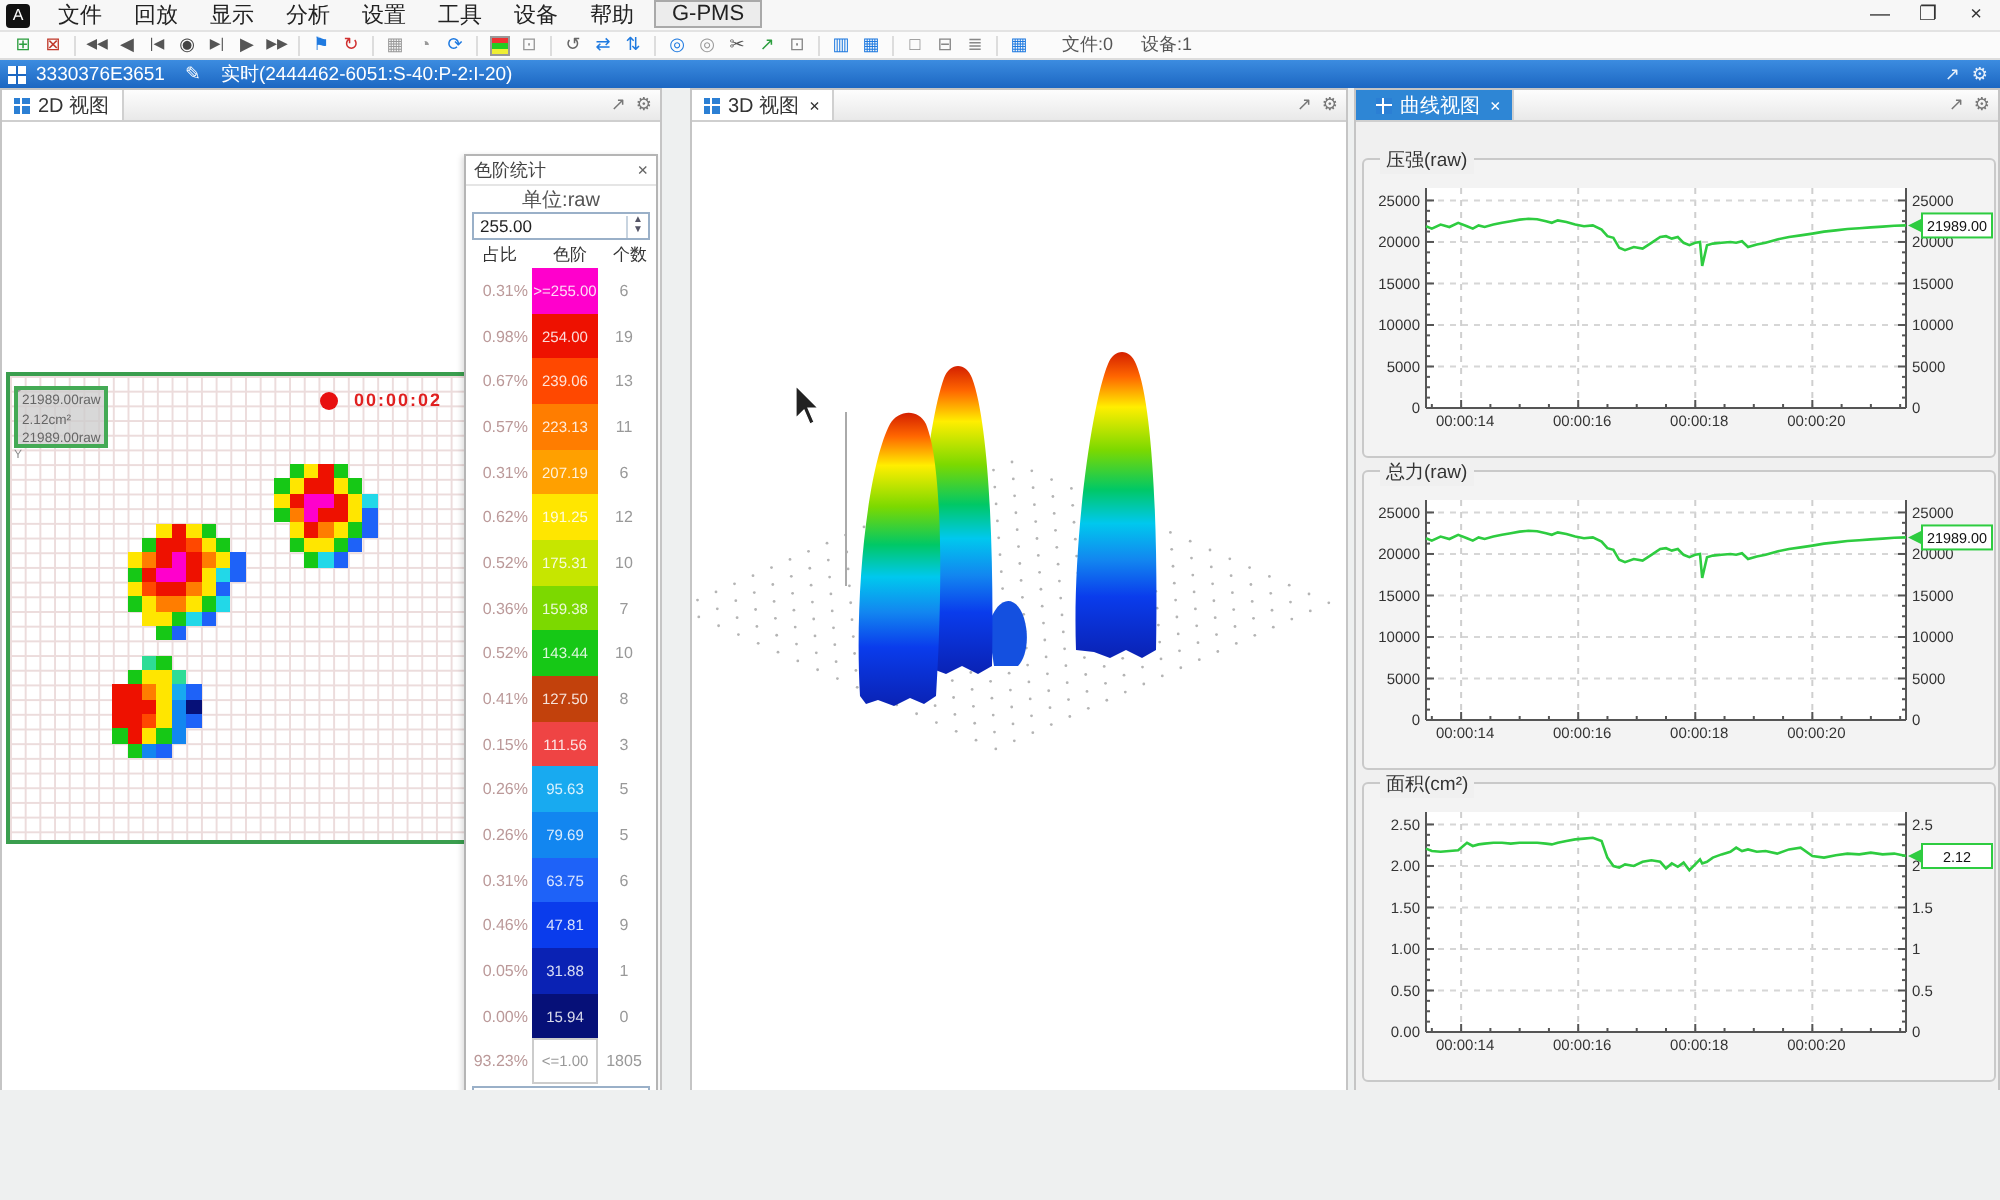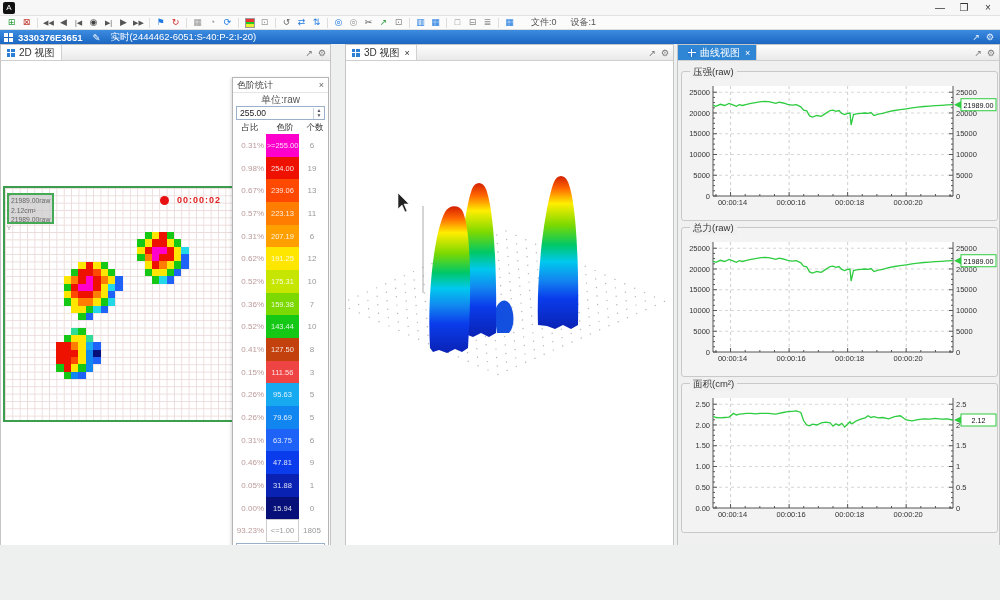--- a/index.html
+++ b/index.html
@@ -88,32 +88,43 @@
   #cs-cols{height:13px;display:flex;align-items:center;font-size:8.5px;color:#333;}
   #cs-cols span{text-align:center;}
   #cs-rows{flex:1;display:flex;flex-direction:column;margin:0 3px;}
   .csrow{flex:1;display:flex;align-items:stretch;}
   .csrow .pct{width:30px;display:flex;align-items:center;justify-content:flex-end;
     color:#b99;font-size:8px;padding-right:2px;}
   .csrow .cell{width:33px;display:flex;align-items:center;justify-content:center;
     font-size:7.5px;color:rgba(255,255,255,.85);}
   .csrow .cnt{flex:1;display:flex;align-items:center;justify-content:center;color:#999;font-size:8px;}
   
-  #charts{position:absolute;left:3px;top:10px;width:317px;text-align:right;}
+  #charts{position:absolute;left:3px;top:18px;width:317px;text-align:right;}
   .chartbox{position:relative;width:317px;height:150px;margin-bottom:6px;background:#f3f3f3;
     border:1px solid #c9c9c9;border-radius:3px;}
   .chart-title{position:absolute;top:-6px;left:8px;background:#f0f0f0;padding:0 3px;
     font-size:9.5px;color:#333;}
   .chartbox svg{position:absolute;left:1px;top:2px;}
 </style>
 </head>
 <body>
 
 <div id="menubar">
   <div id="applogo">A</div>
+  <div id="menu-items" style="display: flex;">
+      <span class="menu-item">文件</span>
+      <span class="menu-item">回放</span>
+      <span class="menu-item">显示</span>
+      <span class="menu-item">分析</span>
+      <span class="menu-item">设置</span>
+      <span class="menu-item">工具</span>
+      <span class="menu-item">设备</span>
+      <span class="menu-item">帮助</span>
+      <span class="menu-item boxed">G-PMS</span>
+    </div>
   <div id="winbtns">
     <span class="winbtn">—</span>
     <span class="winbtn">❐</span>
     <span class="winbtn">×</span>
   </div>
 </div>
 
 <div id="toolbar">
   <div id="toolbar-items" style="display:flex;align-items:center;">
       <span class="tbtn" style="color: rgb(44, 158, 63);">⊞</span>
@@ -157,21 +168,21 @@
       <span class="tbtn" style="color: rgb(136, 136, 136);">≣</span>
       <span class="tsep"></span>
       <span class="tbtn" style="color: rgb(31, 122, 224);">▦</span>
     </div>
   <span class="tcount">文件:0</span>
   <span class="tcount">设备:1</span>
 </div>
 
 <div id="devicebar">
   <span class="winico"></span>
-  <span class="seg" style="font-weight:bold;">3330376E3651</span>
+  <span class="seg" style="font-weight:normal;">3330376E3651</span>
   <span class="seg">✎</span>
   <span class="seg">实时(2444462-6051:S-40:P-2:I-20)</span>
   <span class="hdr-icons">
     <span>↗</span>
     <span>⚙</span>
   </span>
 </div>
 
 <div id="main">
   <div id="sidestrip">

